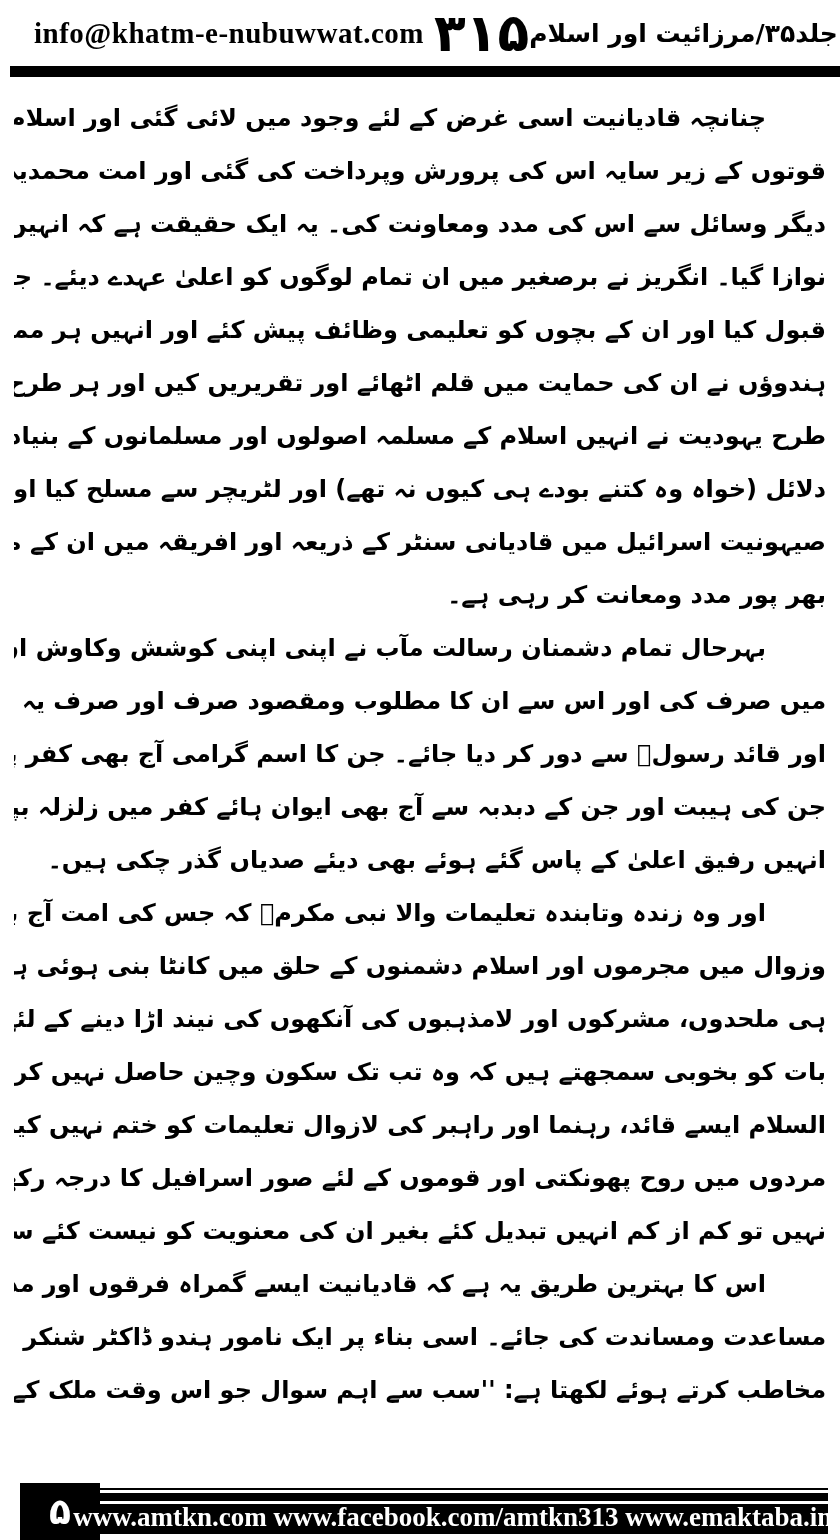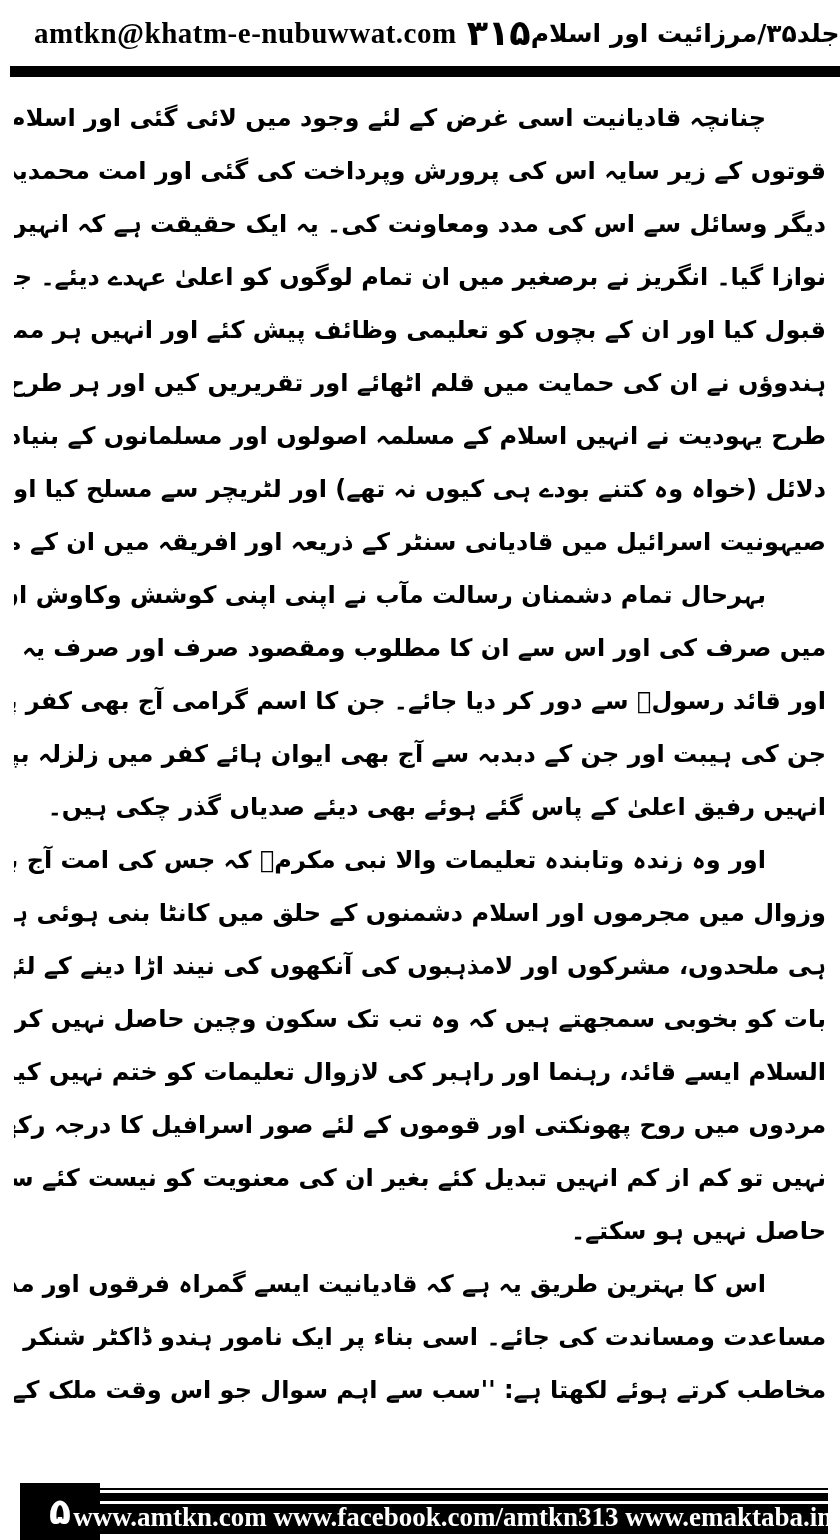--- a/index.html
+++ b/index.html
@@ -19,21 +19,21 @@
     display:flex;align-items:center;
   }
   .header-email{
     margin-left:34px;
     font-family:"Liberation Serif","DejaVu Serif",serif;
     font-weight:bold;font-size:29px;letter-spacing:.5px;
     white-space:nowrap;
   }
   .header-pagenum{
     margin-left:10px;
-    font-size:35px;font-weight:bold;line-height:1;
+    font-size:52px;font-weight:bold;line-height:1;
     font-family:"DejaVu Sans",sans-serif;
   }
   .header-title{
     margin-left:auto;
     padding-right:30px;
     direction:rtl;
     font-size:25px;font-weight:bold;
     white-space:nowrap;
   }
   .header-rule{
@@ -84,55 +84,55 @@
     font-weight:bold;font-size:27px;
     white-space:nowrap;
   }
 </style>
 </head>
 <body>
 
 <div class="page">
 
   <div class="header">
-    <div class="header-email">amtkn@khatm-e-nubuwwat.com</div>
+    <div class="header-email">info@khatm-e-nubuwwat.com</div>
     <div class="header-pagenum">۳۱۵</div>
     <div class="header-title">احتساب جلد۳۵/مرزائیت اور اسلام</div>
   </div>
 
   <div class="header-rule"></div>
 
   <div class="body">
     <div>
       <div class="line first">چنانچہ قادیانیت اسی غرض کے لئے وجود میں لائی گئی اور اسلام دشمن اور مسلم دشمن</div>
       <div class="line">قوتوں کے زیر سایہ اس کی پرورش وپرداخت کی گئی اور امت محمدیہ کے تمام دشمنوں نے مال اور</div>
       <div class="line">دیگر وسائل سے اس کی مدد ومعاونت کی۔ یہ ایک حقیقت ہے کہ انہیں بے انداز مال ودولت سے</div>
       <div class="line">نوازا گیا۔ انگریز نے برصغیر میں ان تمام لوگوں کو اعلیٰ عہدے دیئے۔ جنہوں نے قادیانیت کو</div>
       <div class="line">قبول کیا اور ان کے بچوں کو تعلیمی وظائف پیش کئے اور انہیں ہر ممکن سہولتیں بہم پہنچائی گئیں۔</div>
       <div class="line">ہندوؤں نے ان کی حمایت میں قلم اٹھائے اور تقریریں کیں اور ہر طرح سے ان کا دفاع کیا۔ اسی</div>
       <div class="line">طرح یہودیت نے انہیں اسلام کے مسلمہ اصولوں اور مسلمانوں کے بنیادی معتقدات کے خلاف</div>
       <div class="line">دلائل (خواہ وہ کتنے بودے ہی کیوں نہ تھے) اور لٹریچر سے مسلح کیا اور اب بھی بین الاقوامی</div>
       <div class="line">صیہونیت اسرائیل میں قادیانی سنٹر کے ذریعہ اور افریقہ میں ان کے مراکز کے توسط سے ان کی</div>
+      <div class="line short">بھر پور مدد ومعانت کر رہی ہے۔</div>
     </div>
     <div>
       <div class="line first">بہرحال تمام دشمنان رسالت مآب نے اپنی اپنی کوشش وکاوش ان کی ترقی وترویج</div>
       <div class="line">میں صرف کی اور اس سے ان کا مطلوب ومقصود صرف اور صرف یہ تھا اور ہے کہ مسلمانوں کو اس مجاہد</div>
       <div class="line">اور قائد رسولؐ سے دور کر دیا جائے۔ جن کا اسم گرامی آج بھی کفر پر کپکپی اور لرزا طاری کر دیتا ہے۔</div>
       <div class="line">جن کی ہیبت اور جن کے دبدبہ سے آج بھی ایوان ہائے کفر میں زلزلہ بپا ہو جاتا ہے۔ جب کہ</div>
       <div class="line short">انہیں رفیق اعلیٰ کے پاس گئے ہوئے بھی دیئے صدیاں گذر چکی ہیں۔</div>
     </div>
     <div>
       <div class="line first">اور وہ زندہ وتابندہ تعلیمات والا نبی مکرمؐ کہ جس کی امت آج بھی اپنے دور انحطاط</div>
       <div class="line">وزوال میں مجرموں اور اسلام دشمنوں کے حلق میں کانٹا بنی ہوئی ہے اور جن کی بیداری کا مجرد تصور</div>
       <div class="line">ہی ملحدوں، مشرکوں اور لامذہبوں کی آنکھوں کی نیند اڑا دینے کے لئے کافی ہے اور دشمنان دین اس</div>
       <div class="line">بات کو بخوبی سمجھتے ہیں کہ وہ تب تک سکون وچین حاصل نہیں کر سکتے۔ جب تک کہ محمد عربی علیہ</div>
       <div class="line">السلام ایسے قائد، رہنما اور راہبر کی لازوال تعلیمات کو ختم نہیں کیا جاتا۔ وہ تعلیمات جو آج بھی</div>
       <div class="line">مردوں میں روح پھونکتی اور قوموں کے لئے صور اسرافیل کا درجہ رکھتی ہیں اور اگر ان کا خاتمہ ممکن</div>
       <div class="line">نہیں تو کم از کم انہیں تبدیل کئے بغیر ان کی معنویت کو نیست کئے سوا، انہیں اپنے مطلوبہ مقاصد</div>
-      <div class="line short">حاصل نہیں ہو سکتے۔</div>
     </div>
     <div>
       <div class="line first">اس کا بہترین طریق یہ ہے کہ قادیانیت ایسے گمراہ فرقوں اور مذاہب کی ہر طرح سے</div>
       <div class="line">مساعدت ومساندت کی جائے۔ اسی بناء پر ایک نامور ہندو ڈاکٹر شنکر داس اپنے ہندو بھائیوں کو</div>
       <div class="line">مخاطب کرتے ہوئے لکھتا ہے: ''سب سے اہم سوال جو اس وقت ملک کے سامنے درپیش ہے۔</div>
     </div>
   </div>
 
   <div class="footer">
     <div class="footer-vol">۵</div>

